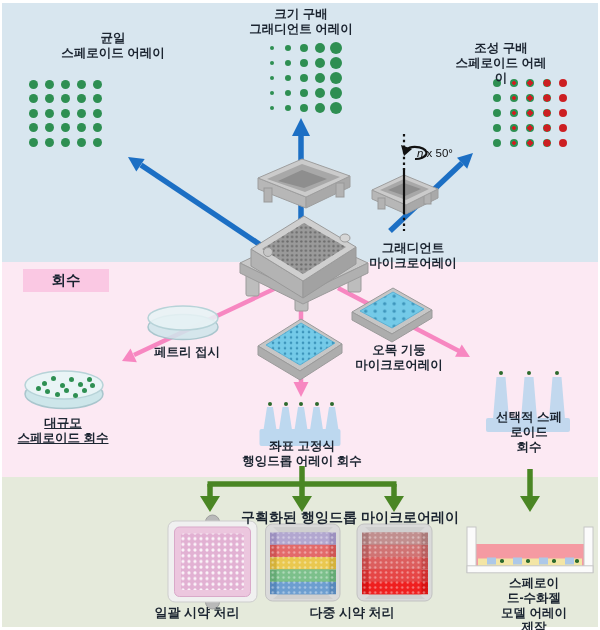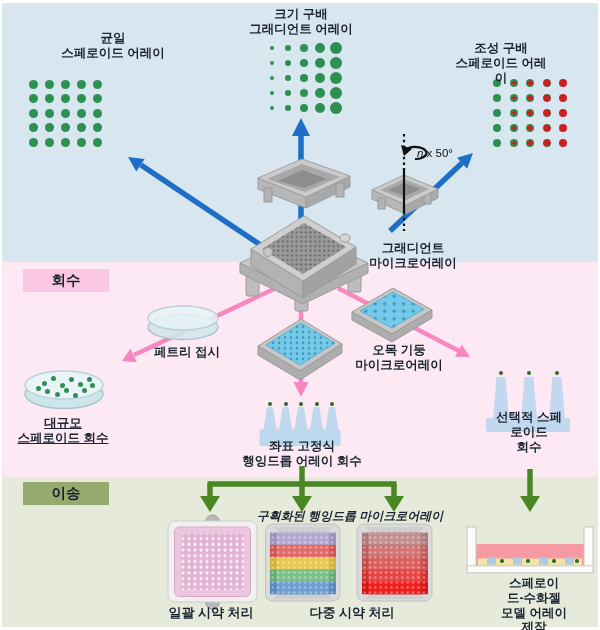--- a/index.html
+++ b/index.html
@@ -2,21 +2,21 @@
 <html style="--band-fab: #d8e6ef; --band-rec: #fce9f3; --band-tra: #e5eadb; --tag-fab: #649fd1; --tag-rec: #fac8e3; --tag-tra: #95aa6e; --dot-green: #2e8f52; --dot-red: #cc1f22; --arrow-blue: #1c6fc4; --arrow-pink: #f787c1; --arrow-green: #4a8624;"><head>
 <meta charset="utf-8">
 <style>
   html,body{margin:0;padding:0;background:#fff;}
   #canvas{position:relative;width:600px;height:630px;background:#ffffff;overflow:hidden;
           font-family:"Liberation Sans",sans-serif;}
   .band{position:absolute;left:2px;width:596px;}
   #svg-art{position:absolute;left:0;top:0;pointer-events:none;}
   .lbl{position:absolute;transform:translateX(-50%);text-align:center;font-weight:bold;
        font-size:12.5px;line-height:1.18;color:#1c2531;white-space:pre-line;}
-  .lbl.small{font-size:12px;font-style:italic;}
+  .lbl.small{font-size:14px;}
   .tag{position:absolute;left:23px;width:86px;height:23px;display:flex;align-items:center;
        justify-content:center;font-weight:bold;font-size:14.5px;color:#16202e;}
   .dot{position:absolute;border-radius:50%;}
   #rot-label{position:absolute;left:417px;top:147px;font-size:11.5px;color:#111;font-weight:normal;}
   #rot-label i{font-style:italic;}
 </style>
 </head>
 <body>
 
 <div id="canvas">
@@ -322,38 +322,37 @@
       <div class="dot" style="left: 498.75px; top: 370.75px; width: 4.5px; height: 4.5px; background: rgb(45, 106, 45);"></div>
       <div class="dot" style="left: 526.75px; top: 370.75px; width: 4.5px; height: 4.5px; background: rgb(45, 106, 45);"></div>
       <div class="dot" style="left: 554.75px; top: 370.75px; width: 4.5px; height: 4.5px; background: rgb(45, 106, 45);"></div>
       <div class="dot" style="left: 500.25px; top: 559.25px; width: 3.5px; height: 3.5px; background: rgb(45, 106, 45);"></div>
       <div class="dot" style="left: 526.25px; top: 559.25px; width: 3.5px; height: 3.5px; background: rgb(45, 106, 45);"></div>
       <div class="dot" style="left: 552.25px; top: 559.25px; width: 3.5px; height: 3.5px; background: rgb(45, 106, 45);"></div>
       <div class="dot" style="left: 575.25px; top: 559.25px; width: 3.5px; height: 3.5px; background: rgb(45, 106, 45);"></div>
     </div>
 
   <div class="tag" style="top: 269px; background: rgb(250, 200, 227);">회수</div>
-  <div class="tag" style="top: 482px; background: rgb(149, 170, 110);">이송</div>
 
   <div class="lbl" style="left:113px;top:31px;">균일
 스페로이드 어레이</div>
   <div class="lbl" style="left:301px;top:7px;">크기 구배
 그래디언트 어레이</div>
   <div class="lbl" style="left:501px;top:41px;">조성 구배
 스페로이드 어레이</div>
   <div id="rot-label"><i>n</i><span> x 50°</span></div>
   <div class="lbl" style="left:413px;top:241px;">그래디언트
 마이크로어레이</div>
   <div class="lbl" style="left:187px;top:345px;">페트리 접시</div>
   <div class="lbl" style="left:399px;top:343px;">오목 기둥
 마이크로어레이</div>
   <div class="lbl" style="left:63px;top:416px;text-decoration:underline;">대규모
 스페로이드 회수</div>
   <div class="lbl" style="left:302px;top:439px;">좌표 고정식
 행잉드롭 어레이 회수</div>
   <div class="lbl" style="left:529px;top:410px;">선택적 스페로이드
 회수</div>
   <div class="lbl small" style="left:350px;top:509px;white-space:nowrap;">구획화된 행잉드롭 마이크로어레이</div>
-  <div class="lbl" style="left:211px;top:605px;font-size:13px;">일괄 시약 처리</div>
+  <div class="lbl" style="left:197px;top:605px;font-size:13px;">일괄 시약 처리</div>
   <div class="lbl" style="left:352px;top:605px;font-size:13px;">다중 시약 처리</div>
   <div class="lbl" style="left:534px;top:576px;">스페로이드-수화젤
 모델 어레이 제작</div>
 </div>
 
 </body></html>

